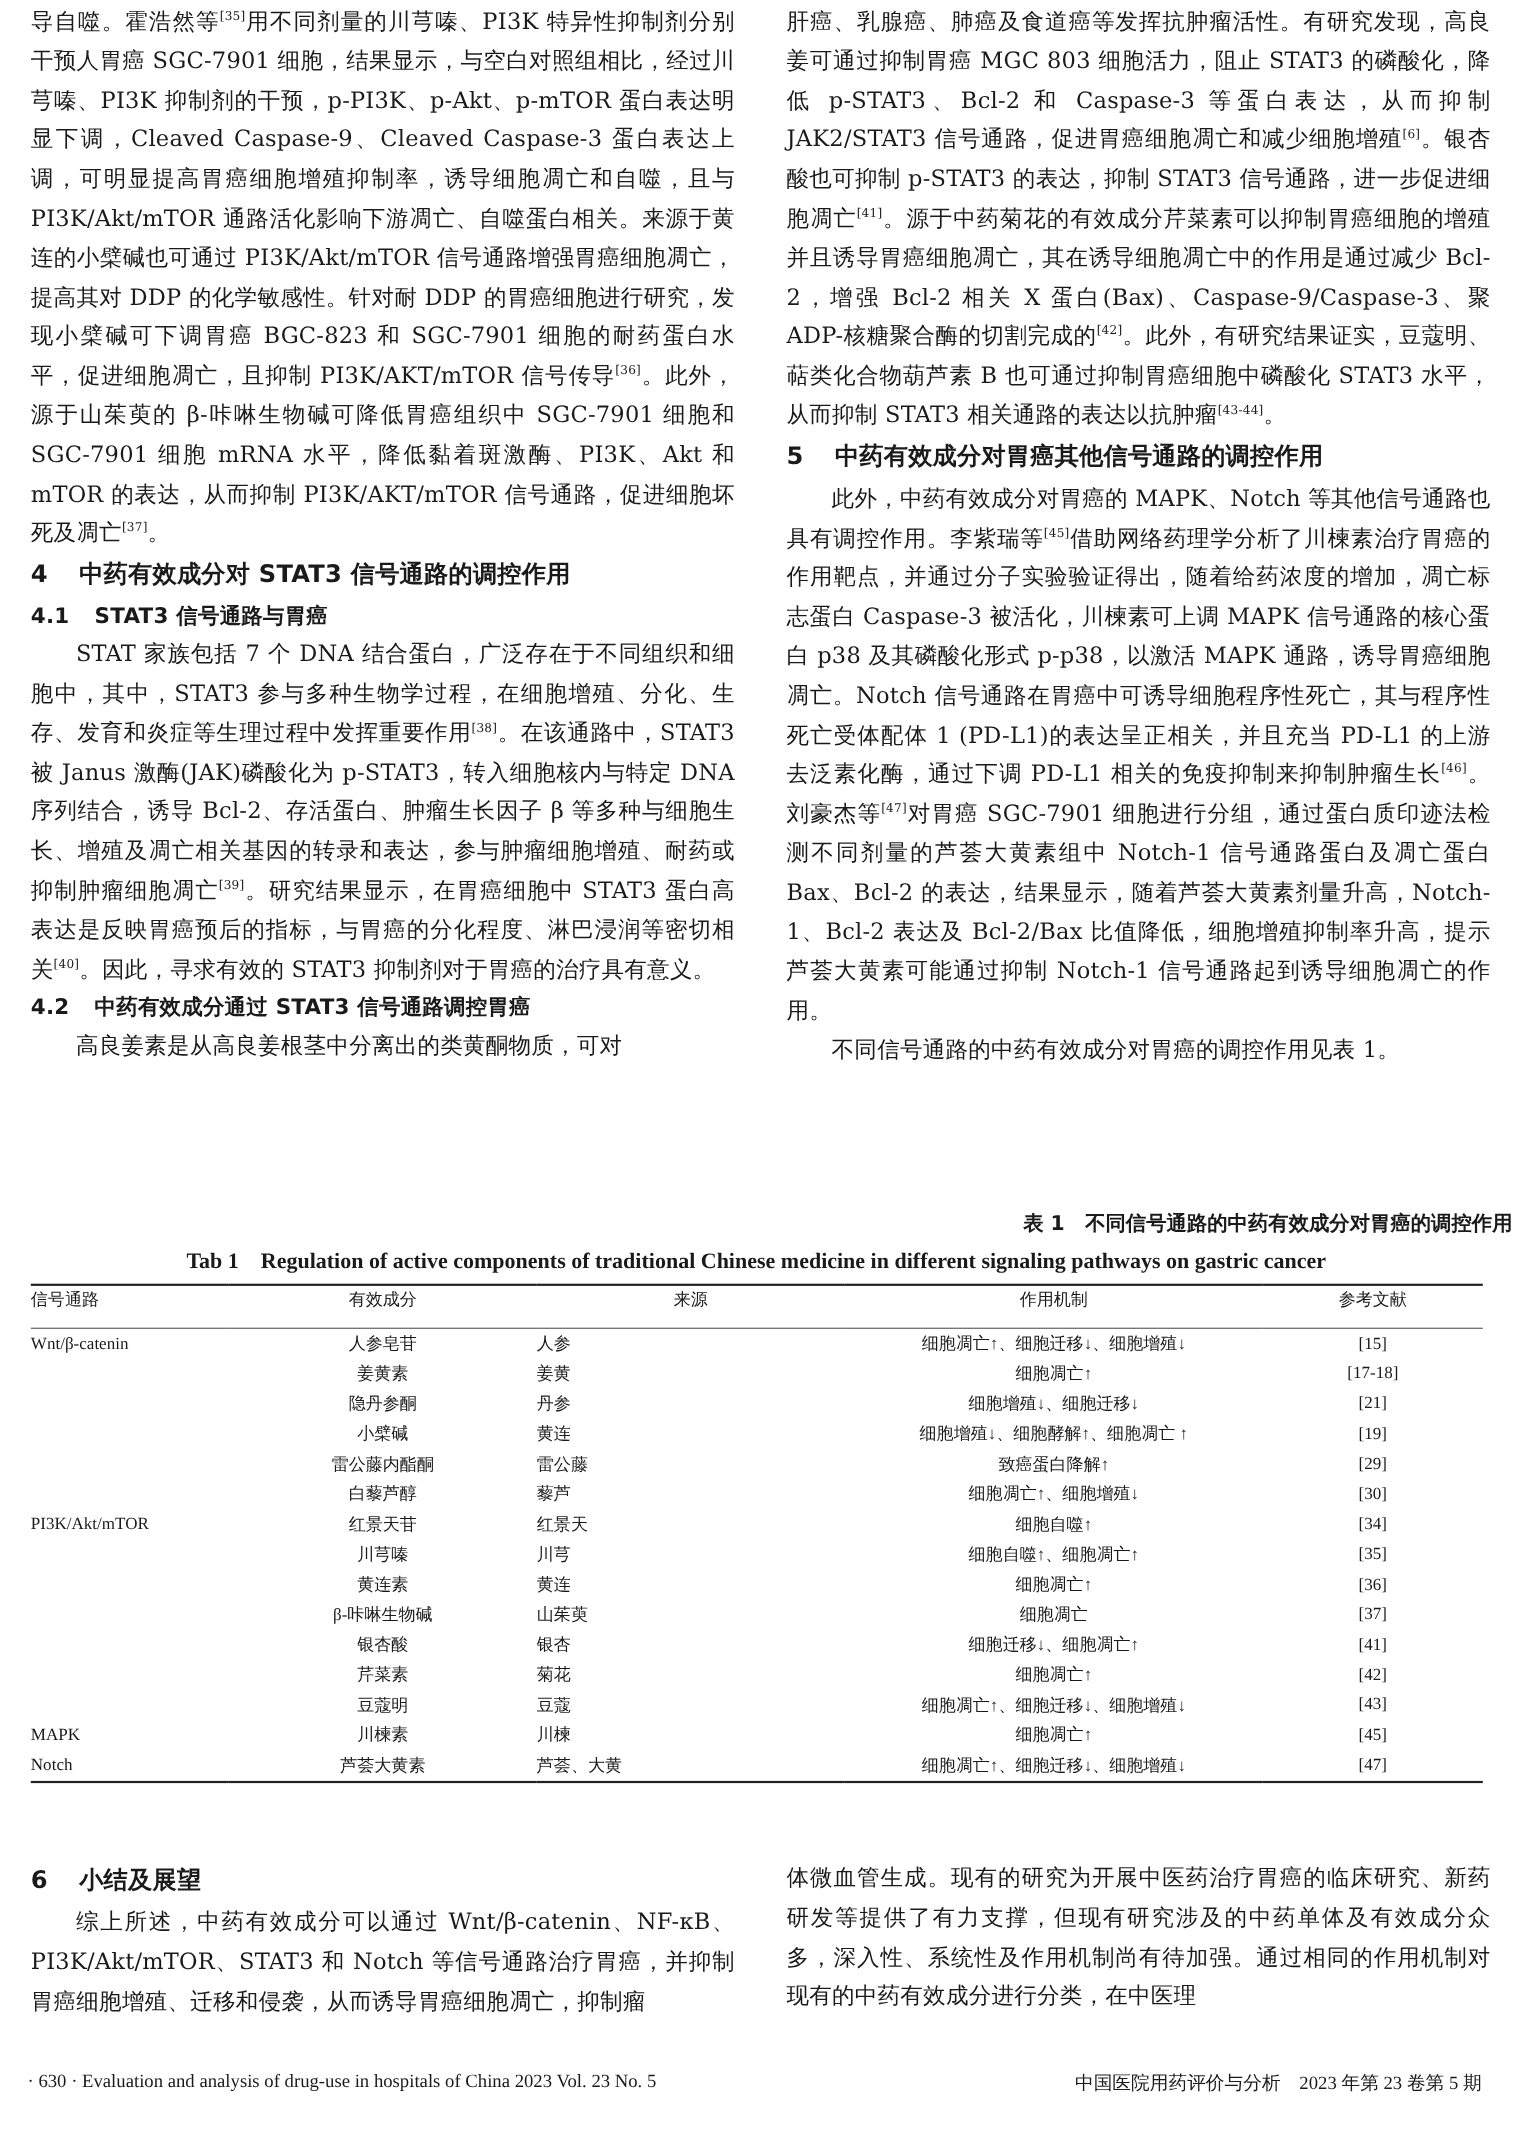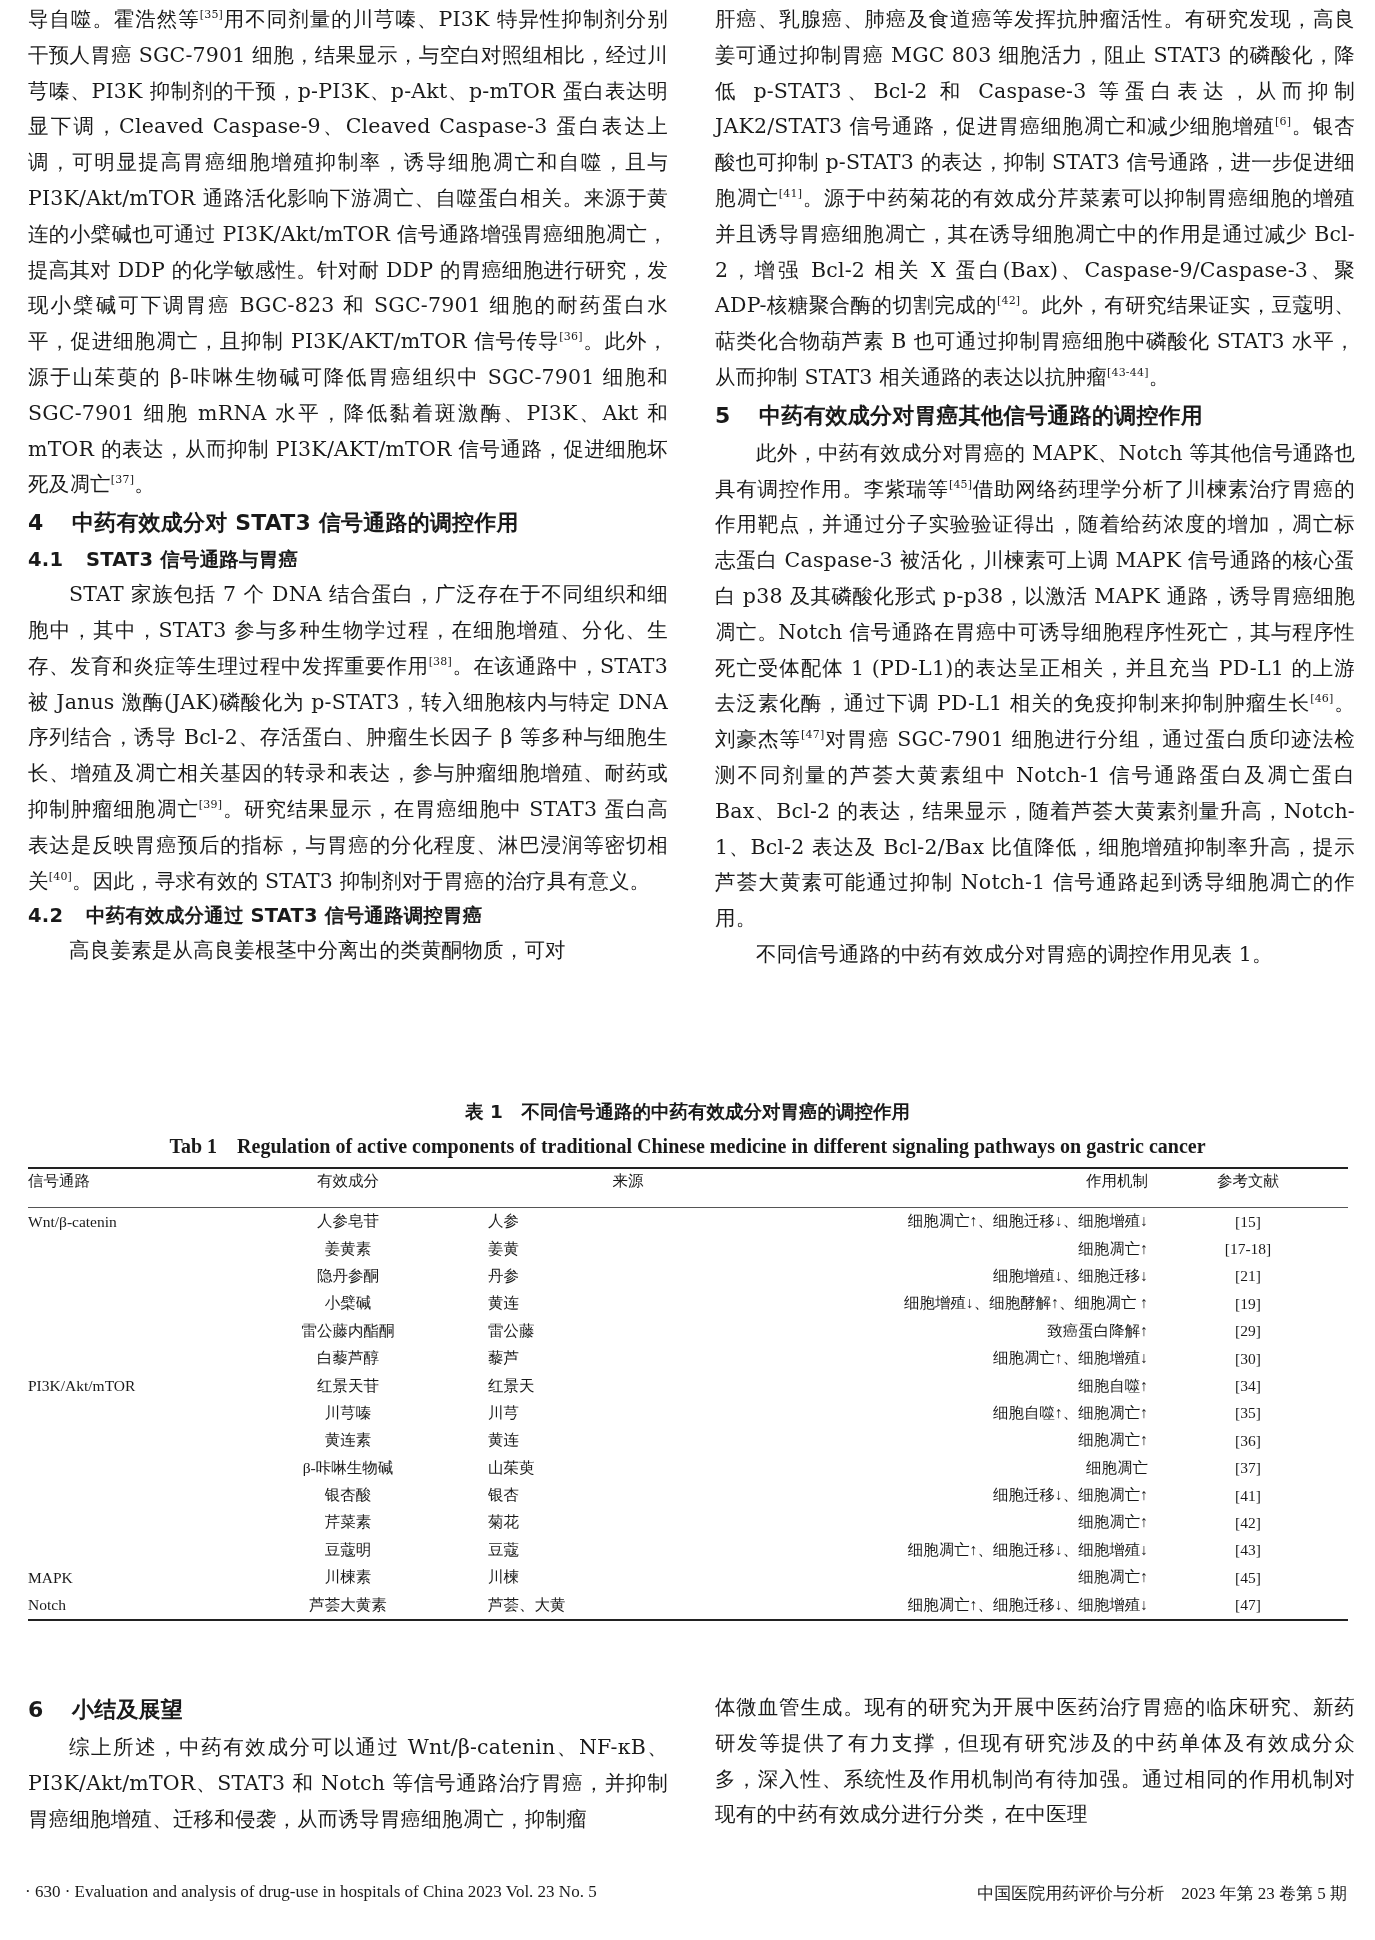--- a/index.html
+++ b/index.html
@@ -26,21 +26,21 @@
   .h1 .num { display: inline-block; width: 44px; }
   .h2 {
     font-family: "DejaVu Sans", "Liberation Sans", sans-serif;
     font-weight: bold; font-size: 19.5px; line-height: 34px;
     text-align: left;
   }
   .h2 .num { display: inline-block; width: 58px; }
 
   .tab-title-cn {
     position: absolute; left: 0; right: 0; top: 1099px;
-    text-align: center;
+    text-align: right;
     font-family: "DejaVu Sans", "Liberation Sans", sans-serif;
     font-size: 18.5px; font-weight: bold;
   }
   .tab-title-en {
     position: absolute; left: 0; right: 0; top: 1133px;
     text-align: center;
     font-family: "Liberation Serif", serif;
     font-size: 20px; font-weight: bold;
   }
   table.t1 {
@@ -48,21 +48,21 @@
     border-collapse: collapse;
     font-family: "Liberation Serif", "DejaVu Serif", serif;
     font-size: 15.5px;
     border-top: 2.5px solid #222; border-bottom: 2.5px solid #222;
   }
   table.t1 th { font-weight: normal; border-bottom: 1px solid #555; padding: 2px 0 15px 0; }
   table.t1 td { padding: 0; height: 27.4px; }
   .c1 { text-align: left; width: 180px; }
   .c2 { text-align: center; width: 280px; }
   .c3 { width: 280px; }
-  .c4 { text-align: right; width: 380px; margin-top: 44px; }
+  .c4 { text-align: center; width: 380px; margin-top: 44px; }
   .c5 { text-align: center; width: 200px; }
 
   .footer {
     position: absolute; top: 1882px; font-size: 17px;
     font-family: "Liberation Serif", serif;
   }
   .footer-left { left: 25px; }
   .footer-right { right: 28px; }
 </style>
 </head>

